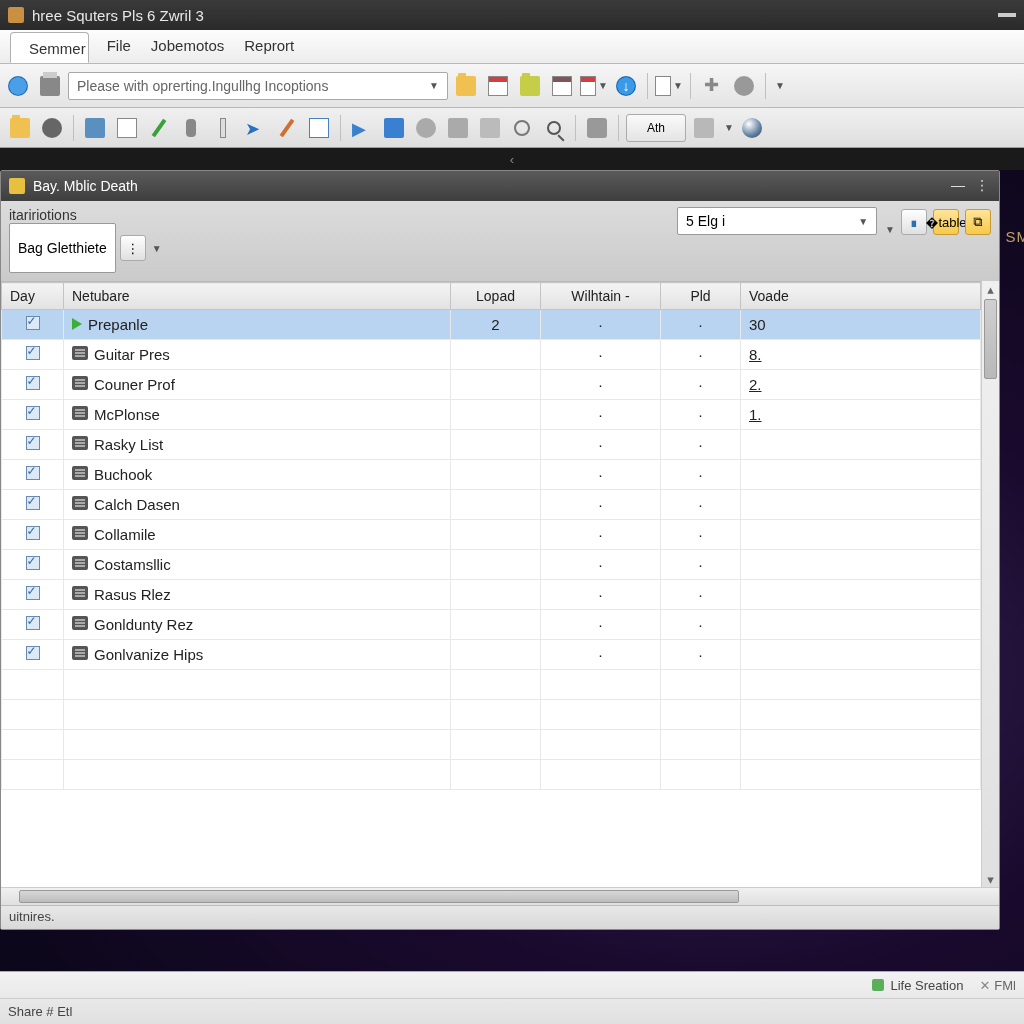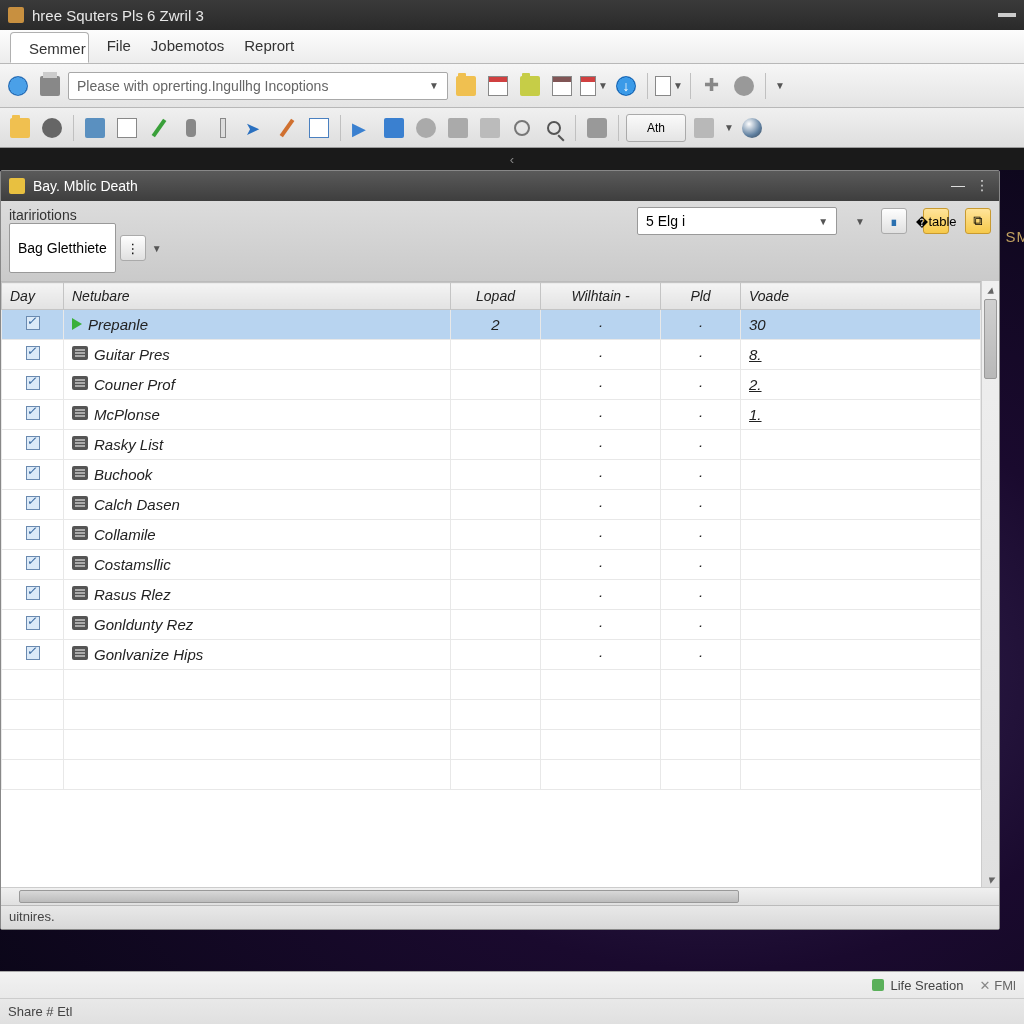--- a/index.html
+++ b/index.html
@@ -133,33 +133,33 @@
 .panel-sub .leftcol { display:flex; flex-direction:column; }
 .panel-sub .leftcol .lbl { font-size:14px; color:#333; }
 .panel-sub .leftcol .picker {
   display:flex; align-items:center; gap:4px;
 }
 .panel-sub .leftcol .picker .pbox {
   background:#fff; border:1px solid #999; padding:16px 8px; font-size:14px; border-radius:2px;
 }
 .panel-sub .rightcol {
   margin-left:auto;
-  display:flex; align-items:center; gap:16px;
+  display:flex; align-items:flex-end; gap:6px;
 }
 .panel-sub .combo2 {
   width:200px; height:28px; background:#fff; border:1px solid #999; border-radius:2px;
   display:flex; align-items:center; justify-content:space-between; padding:0 8px; font-size:14px;
 }
 .mini {
   width:26px;height:26px;background:linear-gradient(#fefefe,#e0e0e0);border:1px solid #aaa;border-radius:3px;
   display:flex;align-items:center;justify-content:center;cursor:pointer;
 }
 .mini.orange { background:linear-gradient(#ffe49a,#f6c94a); border-color:#c89a30; }
 
-.grid-wrap { flex:1; background:#fff; position:relative; display:flex;font-style:italic; }
+.grid-wrap { flex:1; background:#fff; position:relative; display:flex; }
 .grid {
   flex:1;
   overflow:hidden;
   border-top:1px solid #bbb;
 }
 .grid table { width:100%; border-collapse:collapse; table-layout:fixed; }
 .grid th {
   background: linear-gradient(#f4f4f4,#e2e2e2);
   border:1px solid #c4c4c4;
   font-weight:normal;

